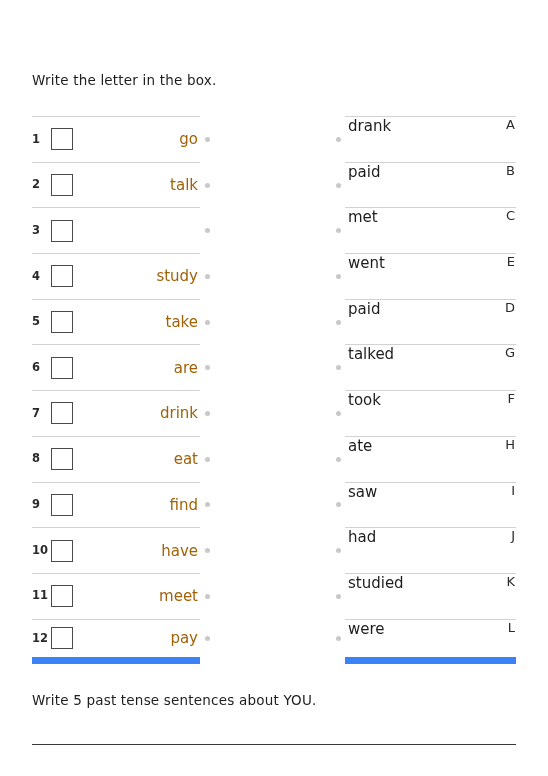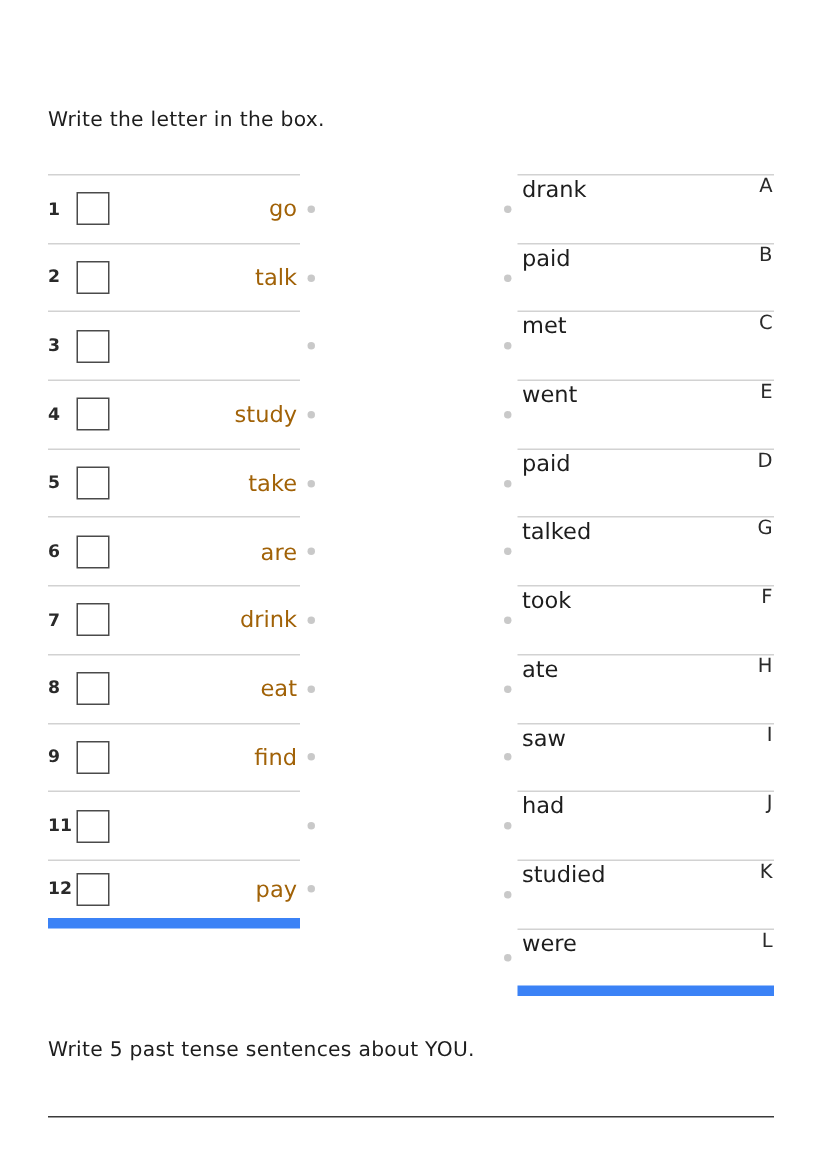--- a/index.html
+++ b/index.html
@@ -227,22 +227,31 @@
         <div class="row">
           <div class="row-inner-left">
             <span class="num">9</span>
             <span class="checkbox"></span>
             <span class="word-left">find</span>
           </div>
           <span class="dot-left"></span>
         </div>
         <div class="row">
           <div class="row-inner-left">
+            <span class="num">10</span>
+            <span class="checkbox"></span>
+            <span class="word-left">have</span>
+          </div>
+          <span class="dot-left"></span>
+        </div>
+        <div class="row">
+          <div class="row-inner-left">
             <span class="num">11</span>
             <span class="checkbox"></span>
+            <span class="word-left">meet</span>
           </div>
           <span class="dot-left"></span>
         </div>
         <div class="row">
           <div class="row-inner-left">
             <span class="num">12</span>
             <span class="checkbox"></span>
             <span class="word-left">pay</span>
           </div>
           <span class="dot-left"></span>

